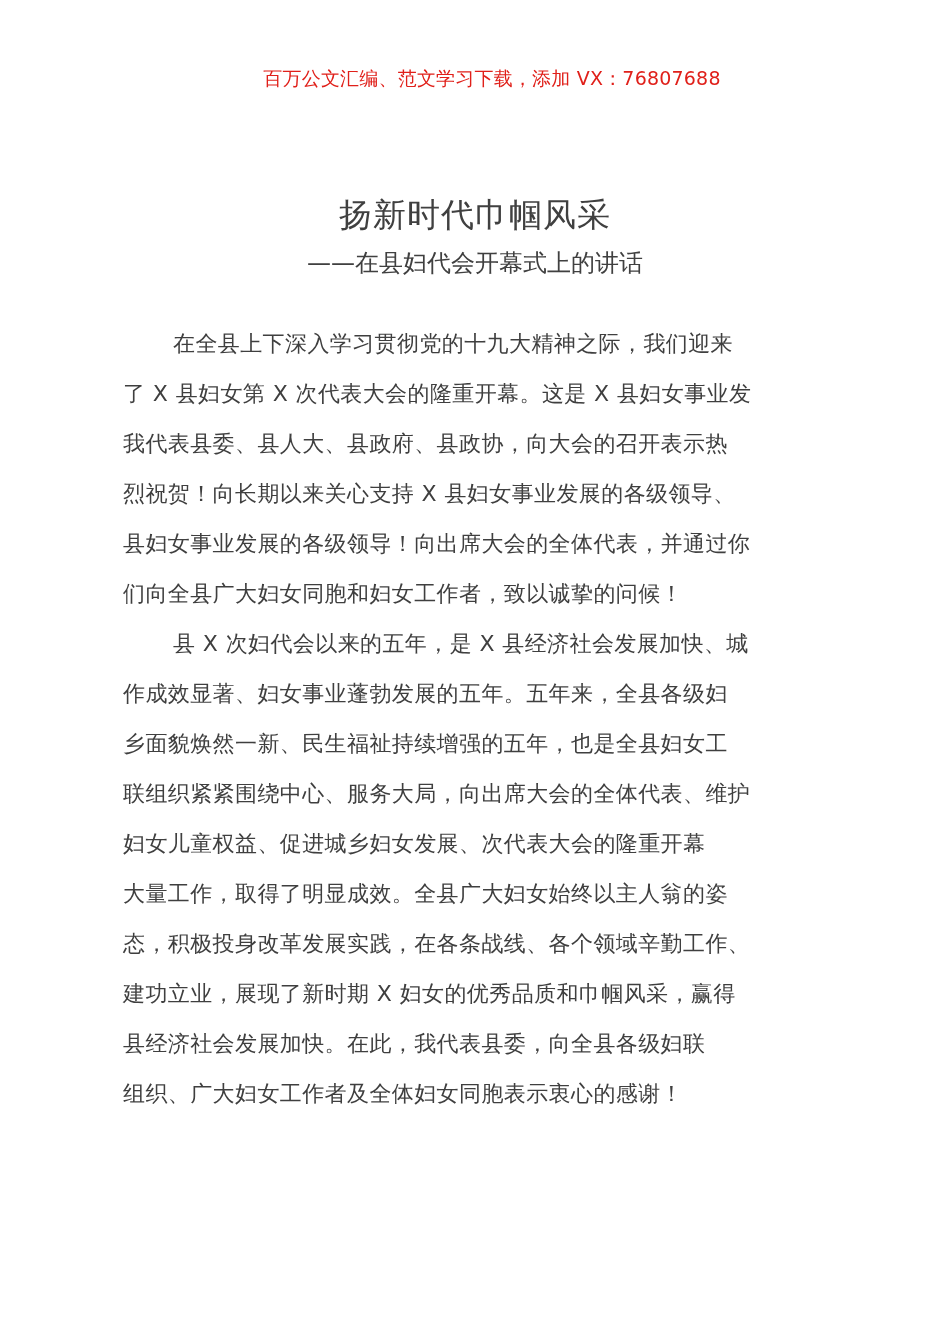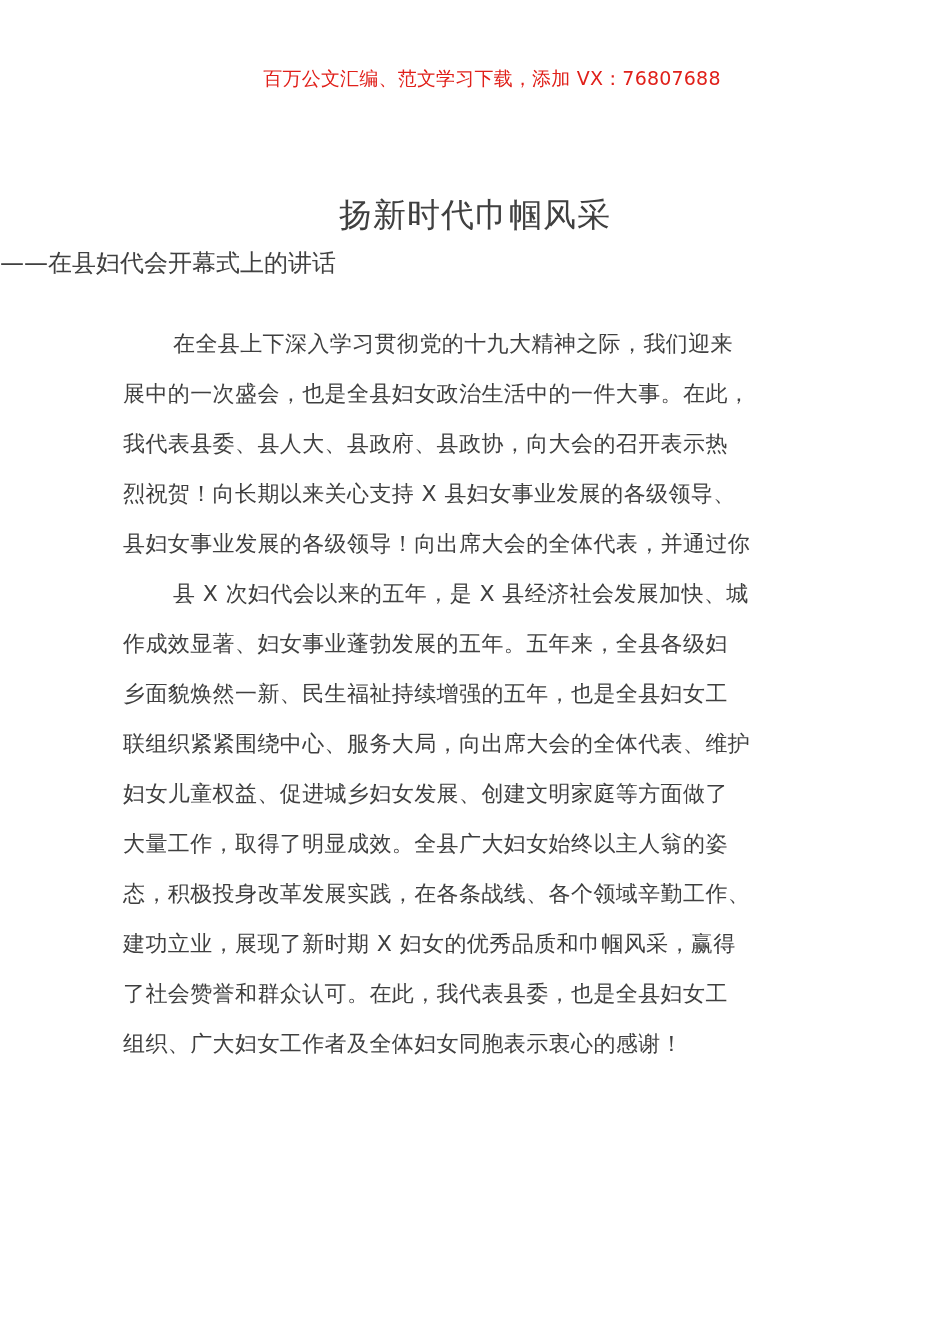--- a/index.html
+++ b/index.html
@@ -2,48 +2,49 @@
 <html><head>
   <meta charset="utf-8">
   <style>
     html, body { margin: 0; padding: 0; background: #ffffff; }
     body { width: 950px; height: 1344px; position: relative; overflow: hidden;
            font-family: "DejaVu Sans", "Liberation Sans", sans-serif; color: #3f3f3f; }
     .header-note { position: absolute; top: 66px; left: 17px; width: 950px; text-align: center;
                    font-size: 19px; color: #e0201a; letter-spacing: 0.2px; }
     .title { position: absolute; top: 193px; left: 0; width: 950px; text-align: center;
              font-size: 33px; color: #404040; letter-spacing: 1px; }
-    .subtitle { position: absolute; top: 247px; left: 0; width: 950px; 
+    .subtitle { position: absolute; top: 247px; left: 0; width: 950px; text-align: center;
                 font-size: 24px; color: #404040; }
     .body { position: absolute; top: 322px; left: 123px; width: 712px; }
     .line { height: 50px; line-height: 44px; font-size: 22px; white-space: nowrap;
             letter-spacing: 0.4px; color: #3f3f3f; }
     .line.indent { padding-left: 50px; }
   </style>
 </head>
 <body>
 
 <div class="header-note">百万公文汇编、范文学习下载，添加 VX：76807688</div>
 
 <div class="title">扬新时代巾帼风采</div>
 <div class="subtitle">——在县妇代会开幕式上的讲话</div>
 
 <div class="body">
   <div>
     <div class="line indent">在全县上下深入学习贯彻党的十九大精神之际，我们迎来</div>
-    <div class="line">展中的一次盛会，也是全县妇女政治生活中的一件大事。在此，</div>
+    <div class="line">了 X 县妇女第 X 次代表大会的隆重开幕。这是 X 县妇女事业发</div>
     <div class="line">我代表县委、县人大、县政府、县政协，向大会的召开表示热</div>
     <div class="line">烈祝贺！向长期以来关心支持 X 县妇女事业发展的各级领导、</div>
     <div class="line">县妇女事业发展的各级领导！向出席大会的全体代表，并通过你</div>
+    <div class="line">们向全县广大妇女同胞和妇女工作者，致以诚挚的问候！</div>
   </div>
   <div>
     <div class="line indent">县 X 次妇代会以来的五年，是 X 县经济社会发展加快、城</div>
     <div class="line">作成效显著、妇女事业蓬勃发展的五年。五年来，全县各级妇</div>
     <div class="line">乡面貌焕然一新、民生福祉持续增强的五年，也是全县妇女工</div>
     <div class="line">联组织紧紧围绕中心、服务大局，向出席大会的全体代表、维护</div>
-    <div class="line">妇女儿童权益、促进城乡妇女发展、创建文明家庭等方面做了</div>
+    <div class="line">妇女儿童权益、促进城乡妇女发展、次代表大会的隆重开幕</div>
     <div class="line">大量工作，取得了明显成效。全县广大妇女始终以主人翁的姿</div>
     <div class="line">态，积极投身改革发展实践，在各条战线、各个领域辛勤工作、</div>
     <div class="line">建功立业，展现了新时期 X 妇女的优秀品质和巾帼风采，赢得</div>
-    <div class="line">了社会赞誉和群众认可。在此，我代表县委，也是全县妇女工</div>
+    <div class="line">县经济社会发展加快。在此，我代表县委，向全县各级妇联</div>
     <div class="line">组织、广大妇女工作者及全体妇女同胞表示衷心的感谢！</div>
   </div>
 </div>
 
 </body></html>

